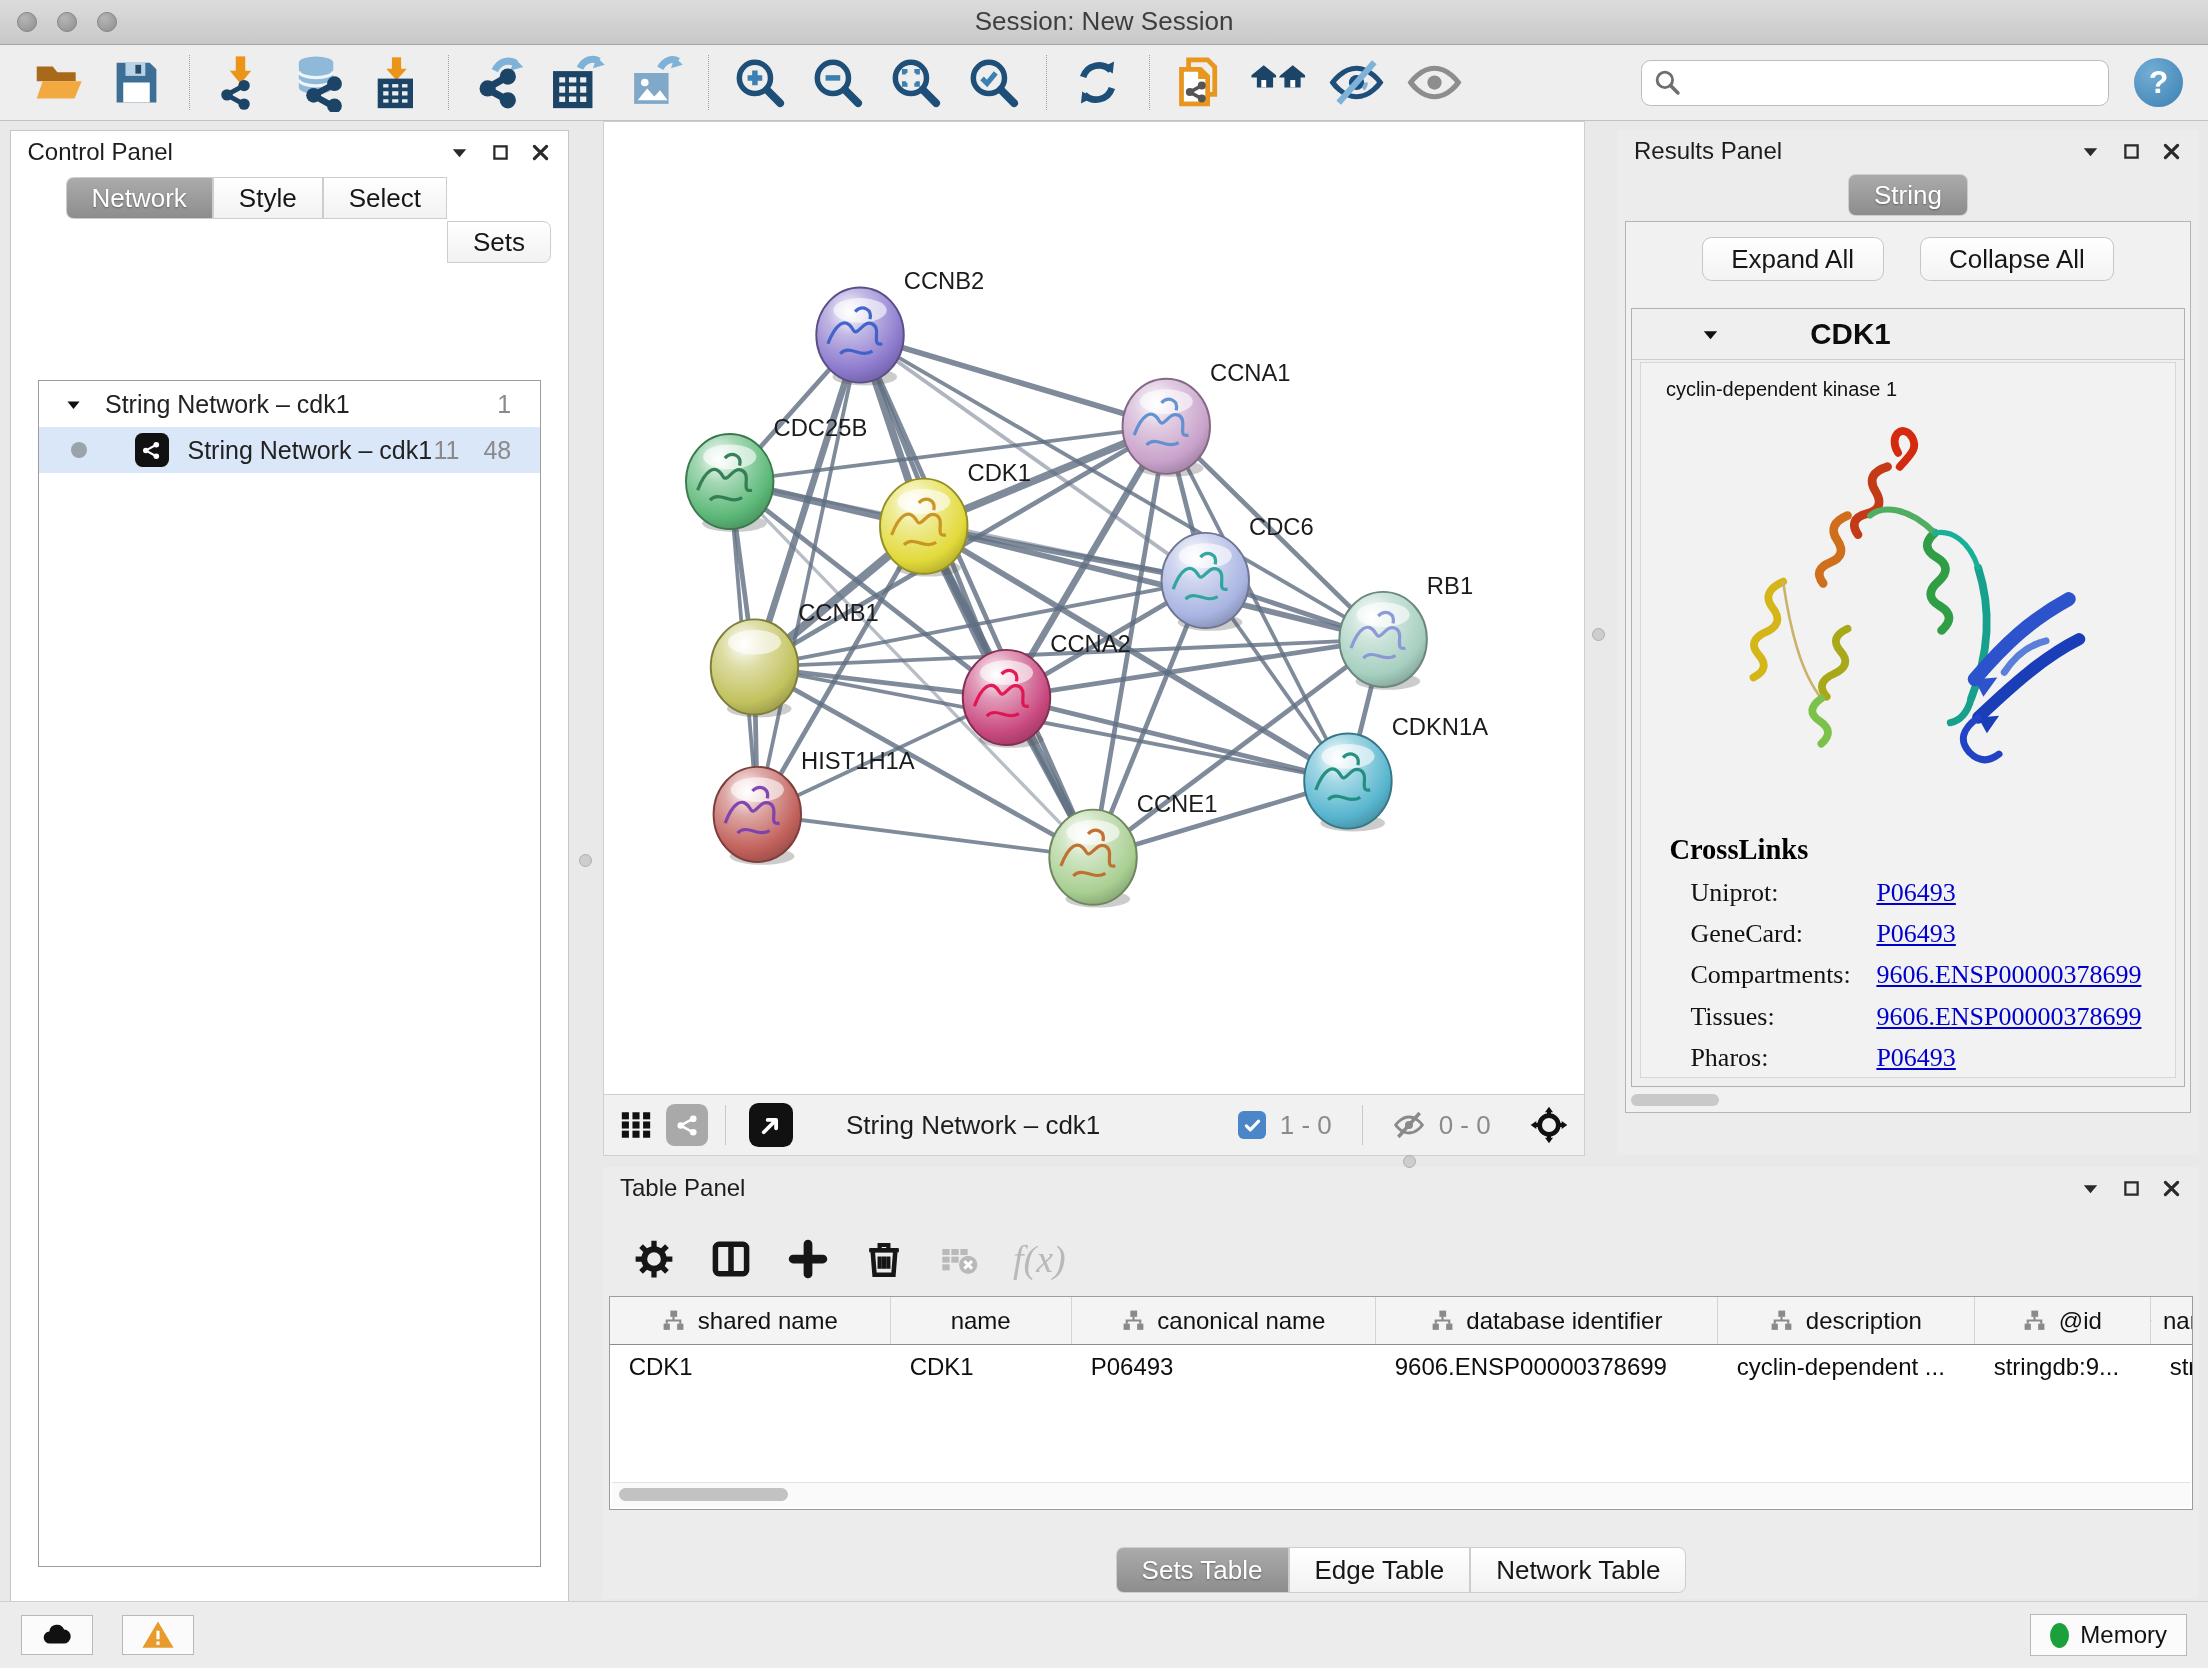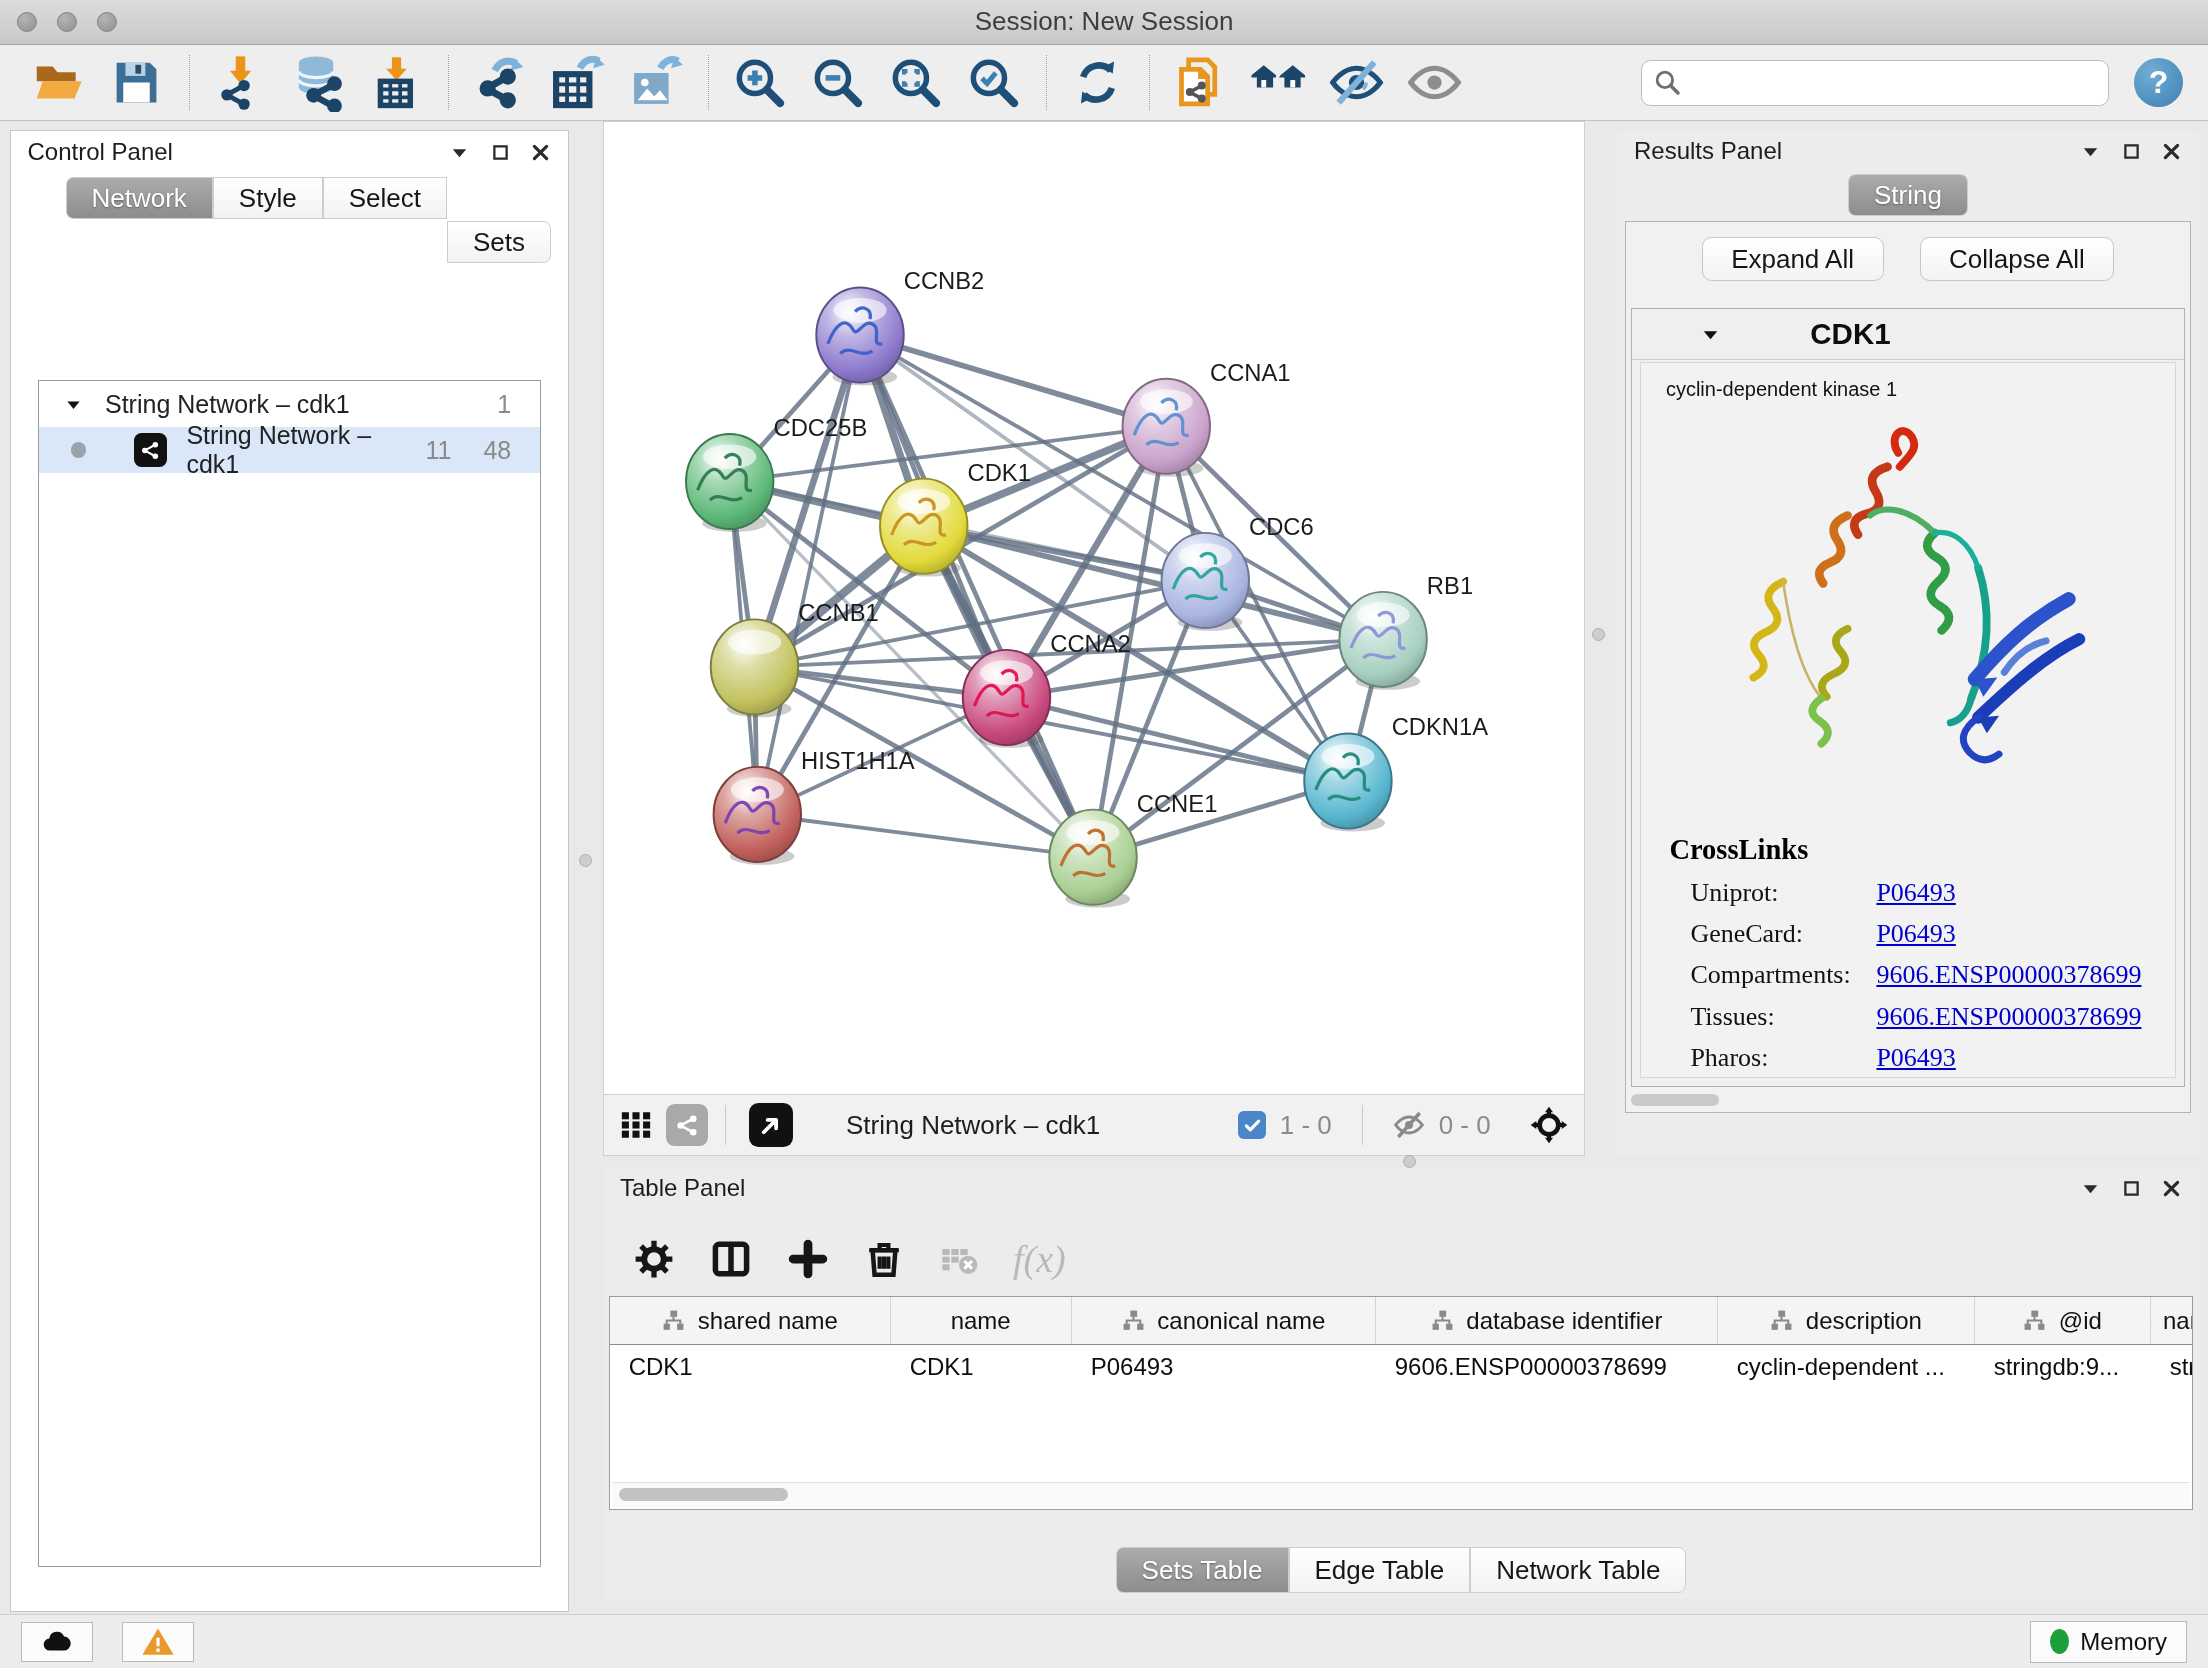--- a/index.html
+++ b/index.html
@@ -52,21 +52,21 @@
   .trow { height:46px; display:flex; align-items:center; font-size:25px; padding:0 15px; }
   .trow .count { color:#8a8a8a; }
   .trow1 .caret { margin:0 0 0 9.5px; color:#111; }
   .trow1 .lbl { margin-left:21px; }
   .trow1 .count { margin-left:auto; margin-right:13.3px; }
   .trow2 { background:#d9e7f8; }
   .trow2 .bullet { width:16px; height:16px; border-radius:50%; background:#9aa2ab; margin-left:17px; }
   .trow2 .badge { width:34px; height:34px; border-radius:7.6px; background:#111; color:#fff;
                   display:flex; align-items:center; justify-content:center; margin-left:48px; }
   .trow2 .lbl { margin-left:19px; }
-  .trow2 .counts { margin-left:auto; display:flex; gap:32px; margin-right:13.3px; color:#8a8a8a; }
+  .trow2 .counts { margin-left:auto; display:flex; gap:24px; margin-right:13.3px; color:#8a8a8a; }
 
   
   .network-view { position:absolute; left:603px; top:121px; width:982px; height:1035px;
                   background:#fff; border:1px solid #cfcfcf; }
   #net { position:absolute; left:0; top:0; }
   .net-toolbar { position:absolute; left:0; right:0; bottom:0; height:61px; background:#f1f1f1;
                  border-top:1px solid #cfcfcf; display:flex; align-items:center; padding:0 15px; font-size:26px; }
   .nt-div { width:0; height:40px; border-left:1px solid #c9c9c9; margin:0 17px; }
   .nt-blackbtn { width:44px; height:44px; background:#111; border-radius:9.5px; border:none;
                  display:flex; align-items:center; justify-content:center; margin-left:5.7px; }
@@ -111,21 +111,21 @@
   .trr { display:flex; height:44px; align-items:center; }
   .td { flex:none; padding-left:19px; font-size:24px; color:#0e0e0e; overflow:hidden; white-space:nowrap; }
   .tp-hscroll { position:absolute; left:1.9px; right:1.9px; bottom:1.9px; height:25px; background:#fafafa; border-top:1px solid #e2e2e2; }
   .tp-hthumb { width:169px; height:13.3px; margin:4.8px 0 0 7.6px; background:#c2c2c2; border-radius:6.7px; }
   .tp-tabs { position:absolute; left:0; right:0; bottom:5.7px; display:flex; justify-content:center; }
   .tp-tabs .tabbtn { height:46px; line-height:44px; }
   .tp-tabs .tabbtn:first-child { border-radius:7.6px 0 0 7.6px; }
   .tp-tabs .tabbtn:last-child { border-radius:0 7.6px 7.6px 0; }
 
   
-  .statusbar { position:absolute; left:0; right:0; bottom:0; height:54px; background:#ececec;
+  .statusbar { position:absolute; left:0; right:0; bottom:0; height:67px; background:#ececec;
                border-top:1.9px solid #cfcfcf; display:flex; align-items:center; padding:0 21px; gap:28.5px; }
   .sb-btn { width:72px; height:40px; background:#fbfbfb; border:1.9px solid #b9b9b9;
             display:flex; align-items:center; justify-content:center; }
   .mem-btn { margin-left:auto; height:42px; background:#fbfbfb; border:1.9px solid #b9b9b9;
              display:flex; align-items:center; gap:11.4px; padding:0 19px; font-size:24px; color:#111; }
   .mem-dot { width:19px; height:25px; border-radius:50%; background:#1ca03c; }
 
   .grab { position:absolute; width:13.3px; height:13.3px; border-radius:50%; background:#cdcdcd; border:1px solid #aeaeae; }
 
   .icon { display:block; }

